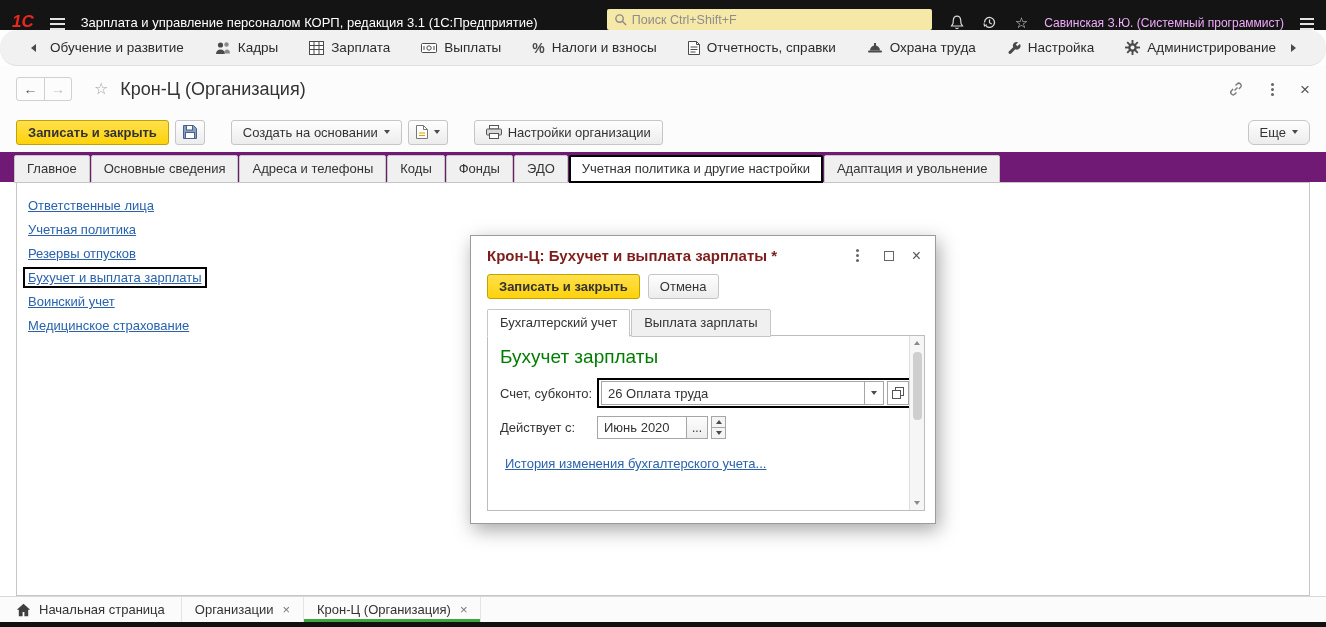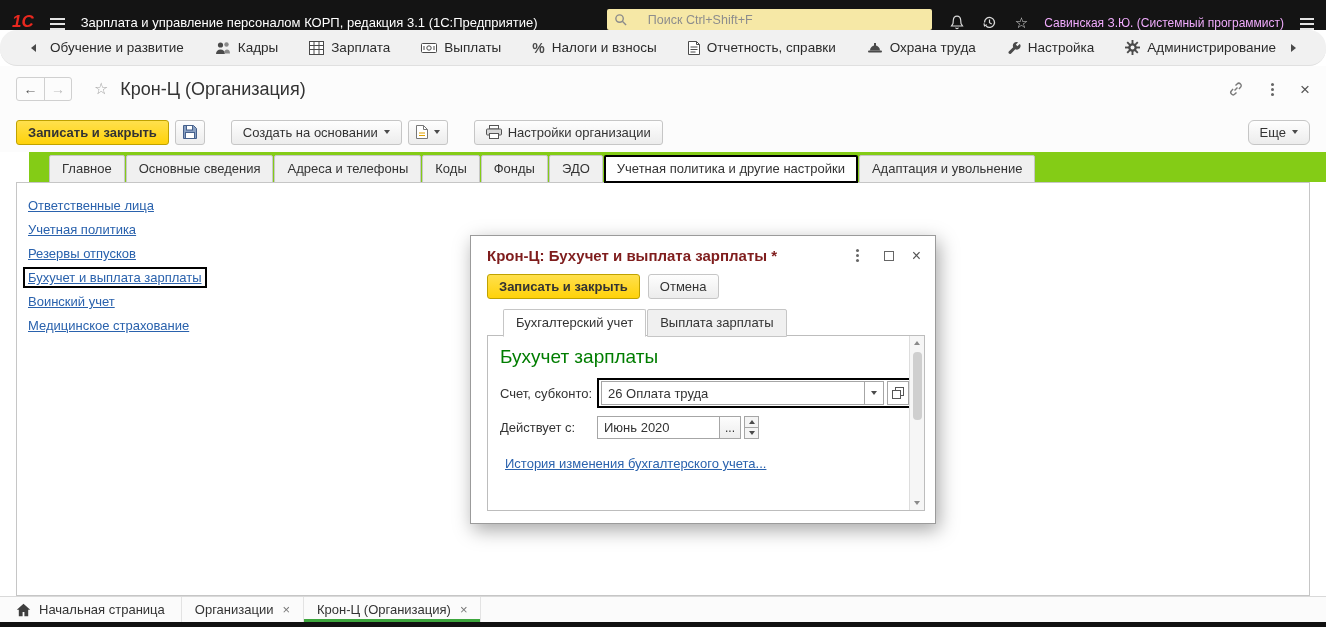--- a/index.html
+++ b/index.html
@@ -8,21 +8,21 @@
 .app{display:flex;flex-direction:column;width:1326px;height:627px;}
 .spacer{flex:1;}
 
 
 .topbar{flex:0 0 30px;height:30px;background:#141414;display:flex;align-items:flex-end;padding:0 12px;}
 .logo{color:#e8281f;font-weight:bold;font-style:italic;font-size:17px;line-height:1;}
 .burger{display:inline-flex;flex-direction:column;gap:3px;margin-left:16px;cursor:pointer;}
 .burger i{display:block;width:15px;height:2px;background:#e3e3e3;}
 .burger.small i{width:14px;height:2px;}
 .tb-title{color:#fff;font-size:13px;margin-left:16px;white-space:nowrap;}
-.tb-search{margin-left:auto;width:325px;height:21px;background:#f6e8a6;border-radius:2px;display:flex;align-items:center;padding:0 7px;gap:21px;flex:0 0 auto;}
+.tb-search{margin-left:auto;width:325px;height:21px;background:#f6e8a6;border-radius:2px;display:flex;align-items:center;padding:0 7px;gap:5px;flex:0 0 auto;}
 .tb-search input{border:none;outline:none;background:transparent;font:inherit;font-size:12.5px;color:#555;width:100%;}
 .tb-search input::placeholder{color:#8d8d8d;opacity:1;}
 .tb-ic{margin-left:18px;display:inline-flex;align-items:center;cursor:pointer;}
 .tb-star{color:#d9d9d9;font-size:15px;line-height:1;}
 .tb-user{color:#f0abfc;font-size:12px;margin-left:16px;white-space:nowrap;cursor:pointer;}
 
 
 .menubar{flex:0 0 36px;height:36px;background:#f1f1f1;border-bottom:1px solid #e0e0e0;display:flex;padding:0 24px;border-radius:17px;}
 .chev{width:18px;display:flex;justify-content:center;align-items:center;cursor:pointer;flex:0 0 18px;}
 .menu-items{flex:1;display:flex;align-items:center;justify-content:space-between;padding:0 8px;}
@@ -52,49 +52,49 @@
 
 
 .toolbar{flex:0 0 40px;height:40px;background:#fcfcfc;display:flex;align-items:center;padding:0 16px;gap:6px;}
 .btn{height:25px;border:1px solid #c6c6c6;border-radius:3px;background:linear-gradient(#fefefe,#ececec);display:inline-flex;align-items:center;gap:6px;padding:0 11px;font:inherit;font-size:13px;color:#333;cursor:pointer;white-space:nowrap;}
 .btn.yellow{background:linear-gradient(#ffe04d,#ffd20a);border-color:#c0a200;font-weight:bold;}
 .btn.icon-only{padding:0 7px;}
 .tb-gap{width:14px;flex:0 0 14px;}
 .btn.more{margin-left:auto;border-radius:6px;}
 
 
-.tabstrip{flex:0 0 30px;display:flex;align-items:flex-end;padding-left:20px;background:#84cc16;position:relative;z-index:2;gap:1px;margin-left:29px;}
+.tabstrip{flex:0 0 30px;display:flex;align-items:flex-end;padding-left:14px;background:#701a75;position:relative;z-index:2;gap:1px;}
 .tab{border:1px solid #c6c6c6;background:#f0f0f0;padding:5px 12px 6px;font-size:13px;color:#333;cursor:pointer;border-radius:2px 2px 0 0;margin-bottom:-1px;white-space:nowrap;}
 .tab.active{background:#fff;border-bottom-color:#fff;}
 .tab.highlight{border:2px solid #000;padding:4px 11px 5px;}
 
 
 .content{flex:1;margin:0 16px;border:1px solid #c6c6c6;background:#fff;padding:12px 10px 0 6px;position:relative;min-height:0;}
 .nav-link{display:table;color:#2a62ad;text-decoration:underline;cursor:pointer;border:2px solid transparent;padding:1px 3px;margin-bottom:3px;font-size:13px;white-space:nowrap;}
 .nav-link.highlight{border-color:#000;}
 
 
 .dialog{position:absolute;left:470px;top:235px;width:466px;height:289px;background:#fff;border:1px solid #9b9b9b;box-shadow:3px 6px 18px rgba(0,0,0,.35);z-index:20;display:flex;flex-direction:column;}
 .dlg-header{display:flex;align-items:center;padding:11px 14px 8px 16px;}
 .dlg-title{font-size:15px;color:#7f1d1d;white-space:nowrap;font-weight:bold;}
 .maxi{width:10px;height:10px;border:1.5px solid #666;margin-left:18px;cursor:pointer;flex:0 0 auto;}
 .dclose{margin-left:18px;font-size:16px;color:#555;cursor:pointer;line-height:1;}
 .dlg-actions{display:flex;gap:8px;padding:2px 16px 10px;}
-.dlg-tabs{display:flex;gap:1px;padding-left:32px;position:relative;z-index:2;margin-bottom:-1px;}
+.dlg-tabs{display:flex;gap:1px;padding-left:16px;position:relative;z-index:2;margin-bottom:-1px;}
 .dlg-body{flex:1;margin:0 10px 12px 16px;border:1px solid #bdbdbd;position:relative;padding:10px 28px 10px 12px;min-height:0;background:#fff;}
 .group-title{color:#007d00;margin-bottom:10px;font-size:19px;}
 .frow{display:flex;align-items:center;margin-bottom:8px;}
 .flabel{flex:0 0 97px;width:97px;font-size:13px;}
 .combo-outline{display:flex;align-items:center;border:2px solid #000;background:#fff;padding:1px 2px;}
 .combo-field{display:flex;align-items:stretch;border:1px solid #a6a6a6;height:24px;background:#fff;}
 .combo-text{width:262px;display:flex;align-items:center;padding:0 6px;font-size:13px;cursor:text;}
 .combo-dd{width:19px;border-left:1px solid #a6a6a6;display:flex;align-items:center;justify-content:center;cursor:pointer;}
 .open-btn{width:22px;height:24px;border:1px solid #a6a6a6;margin-left:3px;display:flex;align-items:center;justify-content:center;cursor:pointer;background:#fff;}
 .date-group{display:flex;align-items:center;}
-.date-input{width:123px;height:23px;border:1px solid #a6a6a6;display:flex;align-items:center;padding:0 6px;cursor:text;background:#fff;}
+.date-input{width:90px;height:23px;border:1px solid #a6a6a6;display:flex;align-items:center;padding:0 6px;cursor:text;background:#fff;}
 .dots-btn{height:23px;border:1px solid #a6a6a6;border-left:none;padding:0 5px 3px;display:flex;align-items:flex-end;font-size:12px;color:#333;cursor:pointer;background:linear-gradient(#fdfdfd,#ededed);}
 .spinner{width:15px;height:23px;border:1px solid #a6a6a6;margin-left:3px;display:flex;flex-direction:column;background:#f4f4f4;}
 .sp{flex:1;display:flex;align-items:center;justify-content:center;cursor:pointer;}
 .sp.up{border-bottom:1px solid #a6a6a6;}
 .hist{margin-top:14px;}
 .dlg-scroll{position:absolute;top:0;right:0;bottom:0;width:15px;border-left:1px solid #ddd;background:#f6f6f6;display:flex;flex-direction:column;align-items:center;}
 .sarr{height:14px;width:100%;display:flex;align-items:center;justify-content:center;cursor:pointer;}
 .sarr.bot{margin-top:auto;}
 .sarr .tri-up{border-bottom-color:#8a8a8a;}
 .sarr .tri-down{border-top-color:#8a8a8a;}

